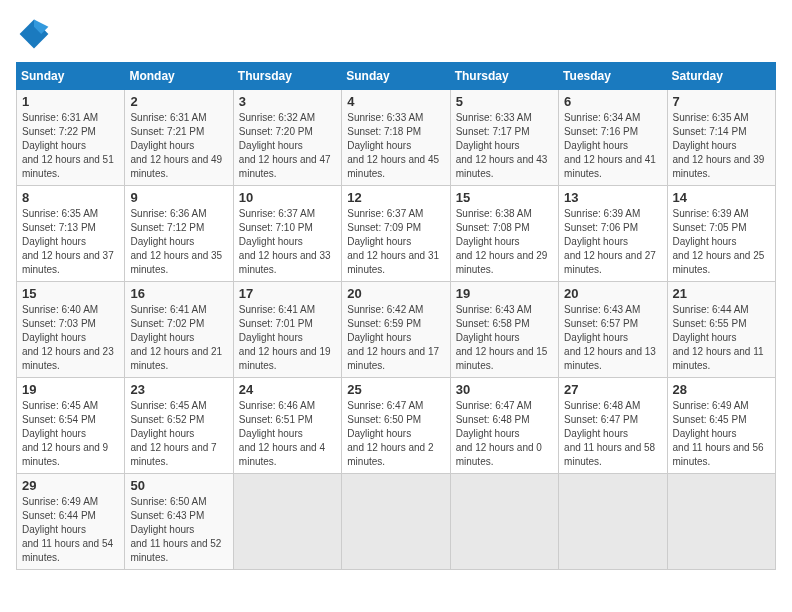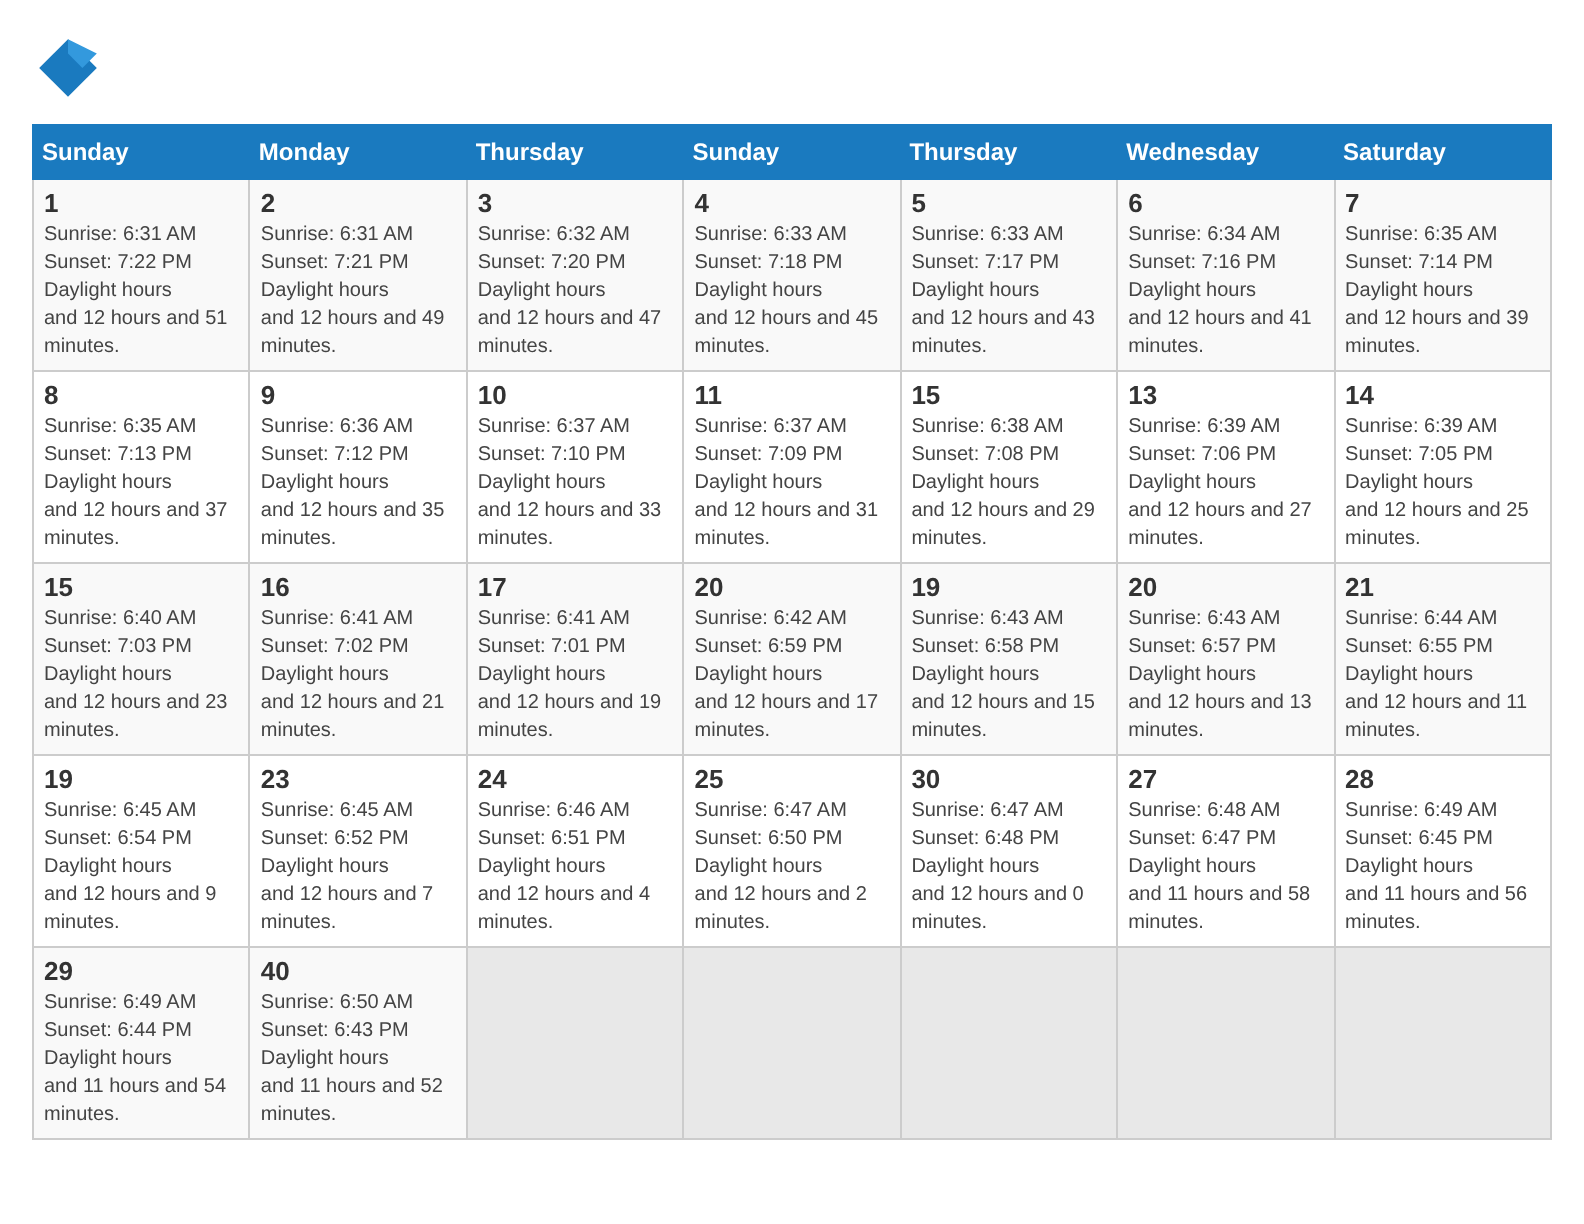--- a/index.html
+++ b/index.html
@@ -101,21 +101,21 @@
 </div>
 
 <table>
   <thead>
     <tr>
     <th>Sunday</th>
         <th>Monday</th>
         <th>Thursday</th>
         <th>Sunday</th>
         <th>Thursday</th>
-        <th>Wednesday</th>
+        <th>Tuesday</th>
         <th>Saturday</th>
       </tr>
   </thead>
   <tbody id="calendar-body">
   <tr>
         <td>
         <span class="day-num">1</span>
         <div class="day-info">
           Sunrise: 6:31 AM<br>
           Sunset: 7:22 PM<br>
@@ -200,21 +200,21 @@
         <td>
         <span class="day-num">10</span>
         <div class="day-info">
           Sunrise: 6:37 AM<br>
           Sunset: 7:10 PM<br>
           Daylight hours<br>
           and 12 hours and 33 minutes.
         </div>
       </td>
         <td>
-        <span class="day-num">11</span>
+        <span class="day-num">12</span>
         <div class="day-info">
           Sunrise: 6:37 AM<br>
           Sunset: 7:09 PM<br>
           Daylight hours<br>
           and 12 hours and 31 minutes.
         </div>
       </td>
         <td>
         <span class="day-num">15</span>
         <div class="day-info">
@@ -377,21 +377,21 @@
         <td>
         <span class="day-num">29</span>
         <div class="day-info">
           Sunrise: 6:49 AM<br>
           Sunset: 6:44 PM<br>
           Daylight hours<br>
           and 11 hours and 54 minutes.
         </div>
       </td>
         <td>
-        <span class="day-num">40</span>
+        <span class="day-num">50</span>
         <div class="day-info">
           Sunrise: 6:50 AM<br>
           Sunset: 6:43 PM<br>
           Daylight hours<br>
           and 11 hours and 52 minutes.
         </div>
       </td>
         <td class="empty"></td>
         <td class="empty"></td>
         <td class="empty"></td>

